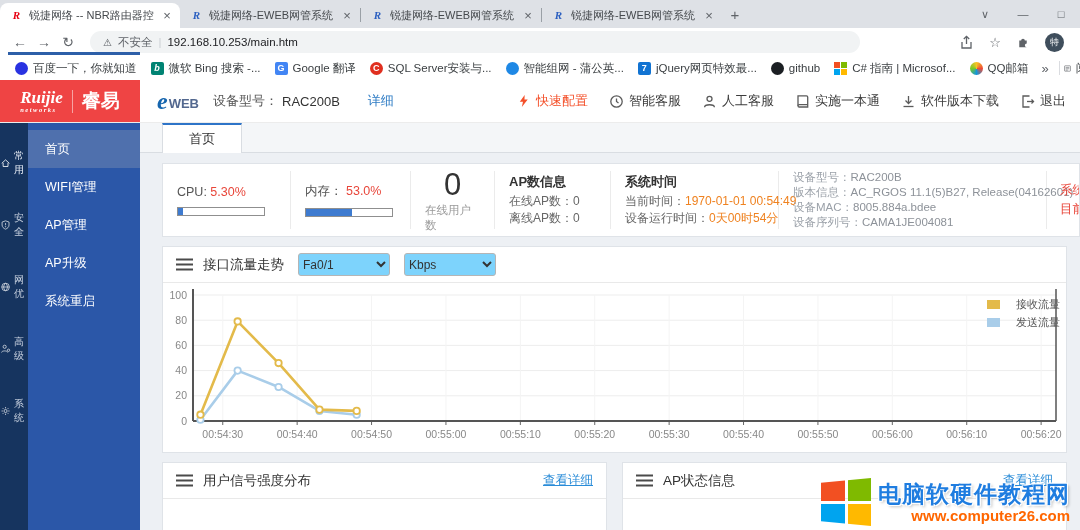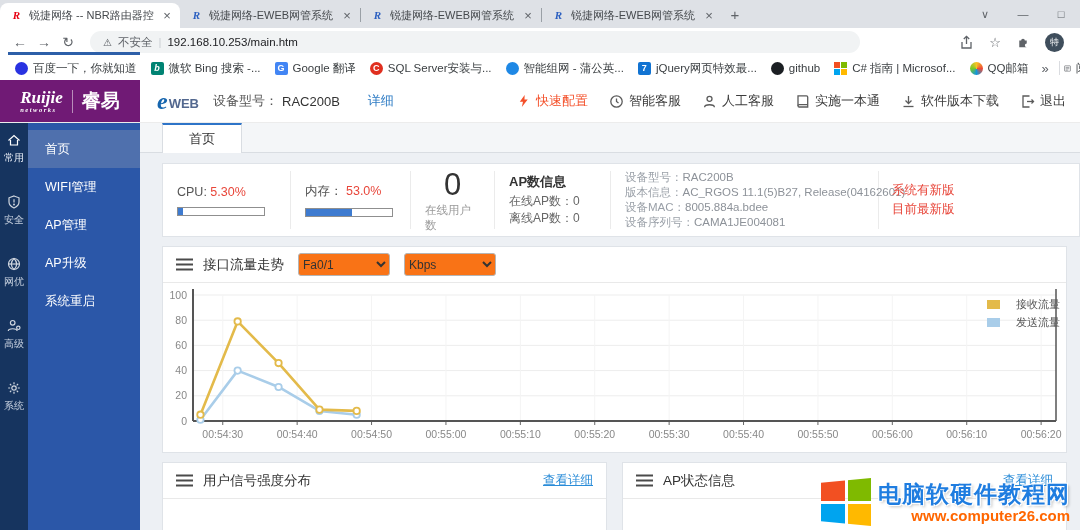--- a/index.html
+++ b/index.html
@@ -49,40 +49,40 @@
   .bmicon.ms{background:transparent;display:grid;grid-template:6px 6px / 6px 6px;gap:1px;border-radius:0}
   .bmicon.ms i:nth-child(1){background:#f25022}.bmicon.ms i:nth-child(2){background:#7fba00}
   .bmicon.ms i:nth-child(3){background:#00a4ef}.bmicon.ms i:nth-child(4){background:#ffb900}
   .bmicon.qq{border-radius:50%;background:conic-gradient(#f7c325,#ef4b36,#1296db,#78c928,#f7c325)}
   .bm-more{margin-left:auto;color:#5f6368;font-size:13px;padding:0 6px}
   .bm-div{width:1px;height:14px;background:#dadce0;margin:0 4px;flex:none}
   .reading{display:flex;align-items:center;gap:5px;white-space:nowrap;overflow:hidden;width:58px;flex:none;color:#3c4043}
 
   
   .siteheader{height:43px;display:flex;background:#fff;border-bottom:1px solid #ececec}
-  .brand{width:140px;background:#701a75;color:#fff;display:flex;align-items:center;justify-content:center;gap:9px;flex:none}
+  .brand{width:140px;background:#ef4444;color:#fff;display:flex;align-items:center;justify-content:center;gap:9px;flex:none}
   .brand-en{font:italic bold 17px/1 "Liberation Serif",serif;text-align:left}
   .brand-en small{display:block;font-size:6.5px;letter-spacing:1.5px;font-style:italic;margin-top:1px}
   .brand-sep{width:1px;height:23px;background:rgba(255,255,255,.5)}
   .brand-cn{font-size:19px;font-weight:bold}
   .siteleft{display:flex;align-items:center;padding-left:17px}
   .eweb-e{font:italic bold 24px/1 "Liberation Serif",serif;color:#1565ae}
   .eweb-web{font-weight:bold;font-size:13px;color:#53688f;margin:4px 14px 0 1px}
   .devlabel{font-size:13px;color:#555}
   .devvalue{font-size:13px;color:#333;margin-left:4px}
   .detail{font-size:13px;color:#2d7bc4;margin-left:28px;text-decoration:none}
   .sitemenu{margin-left:auto;display:flex;align-items:center;gap:21px;padding-right:14px;font-size:13px;color:#3c3c3c}
   .mi{display:flex;align-items:center;gap:5px;white-space:nowrap;cursor:pointer}
   .mi.accent{color:#f4502a}
   .mi svg{flex:none}
 
   
   .iconstrip{position:absolute;left:0;top:123px;bottom:0;width:28px;background:#16345f;
              display:flex;flex-direction:column;align-items:center;padding-top:9px}
-  .group{display:flex;flex-direction:column;align-items:center;gap:3px;height:62px;color:#eef3fb;width:100%}
+  .group{display:flex;flex-direction:row;align-items:center;gap:3px;height:62px;color:#eef3fb;width:100%}
   .group .glabel{font-size:10px}
   .group.dim{opacity:.8}
   .sidemenu{position:absolute;left:28px;top:123px;bottom:0;width:112px;background:#2b57a8;padding-top:7px}
   .smi{height:38px;line-height:38px;padding-left:17px;font-size:12.5px;color:#fff;cursor:pointer}
   .smi.active{background:#4f70ad}
 
   
   .main{position:absolute;left:140px;top:123px;right:0;bottom:0;background:#edf0f4;overflow:hidden}
   .tabstrip{height:30px;background:#f4f6f8;border-bottom:1px solid #d9dde2;display:flex;align-items:flex-end;padding-left:22px}
   .mtab{height:30px;margin-bottom:-1px;background:#fff;border:1px solid #d9dde2;border-bottom:none;
@@ -105,21 +105,21 @@
   .sectitle{font-size:13px;font-weight:bold;color:#333;margin-bottom:2px}
   .row{font-size:12px;color:#666;line-height:17px;white-space:nowrap}
   .drow{font-size:11.5px;line-height:15px;color:#8d9299;white-space:nowrap}
   .drow .dlabel{color:#9aa0a8}
   .sec.notice{flex:1;border-right:none;color:#e8463a;font-size:12.5px;line-height:19px;white-space:nowrap;overflow:hidden;padding:0 0 0 13px}
 
   .panel{background:#fff;border:1px solid #dfe3e8}
   .chartpanel{margin:9px 13px 0 22px;height:207px}
   .phead{height:36px;border-bottom:1px solid #e9e9e9;display:flex;align-items:center;padding:0 13px;gap:10px}
   .ptitle{font-size:13.5px;font-weight:normal;color:#333}
-  select.ctl{height:23px;font-size:12px;color:#333;border:1px solid #b5b5b5;border-radius:3px;background:#f97316;width:92px;margin-left:4px}
+  select.ctl{height:23px;font-size:12px;color:#333;border:1px solid #b5b5b5;border-radius:3px;background:#7dd3fc;width:92px;margin-left:4px}
   .chartbody{position:relative;height:168px}
   svg.chart{position:absolute;left:0;top:0;width:100%;height:100%}
   .legend{position:absolute;right:6px;top:14px;display:flex;flex-direction:column;gap:3px;font-size:11px;color:#555}
   .li{display:flex;align-items:center;gap:16px;cursor:pointer}
   .lsw{width:13px;height:9px;display:inline-block;background:#ccc}
 
   .bottomrow{display:flex;gap:15px;margin:9px 13px 0 22px}
   .bpanel-left{width:445px;flex:none;height:76px}
   .bpanel-right{flex:1;height:76px}
   .link{margin-left:auto;font-size:12.5px;color:#2a8cd8;text-decoration:underline}
@@ -377,20 +377,25 @@
         </div>
     </div>
     <div class="sec users">
       <div class="big0">0</div>
       <div class="userslabel">在线用户数</div>
     </div>
     <div class="sec ap">
       <div class="sectitle">AP数信息</div>
       <div class="row"><span>在线AP数：</span><span>0</span></div>
       <div class="row red"><span>离线AP数：</span><span>0</span></div>
+    </div>
+    <div class="sec time">
+      <div class="sectitle">系统时间</div>
+      <div class="row"><span>当前时间：</span><span class="orange">1970-01-01 00:54:49</span></div>
+      <div class="row"><span>设备运行时间：</span><span class="orange">0天00时54分</span></div>
     </div>
     <div class="sec device">
       <div class="drow"><span class="dlabel">设备型号：</span><span>RAC200B</span></div>
       <div class="drow"><span class="dlabel">版本信息：</span><span>AC_RGOS 11.1(5)B27, Release(04162601)</span></div>
       <div class="drow"><span class="dlabel">设备MAC：</span><span>8005.884a.bdee</span></div>
       <div class="drow"><span class="dlabel">设备序列号：</span><span>CAMA1JE004081</span></div>
     </div>
     <div class="sec notice">
       <div>系统有新版</div>
       <div>目前最新版</div>

